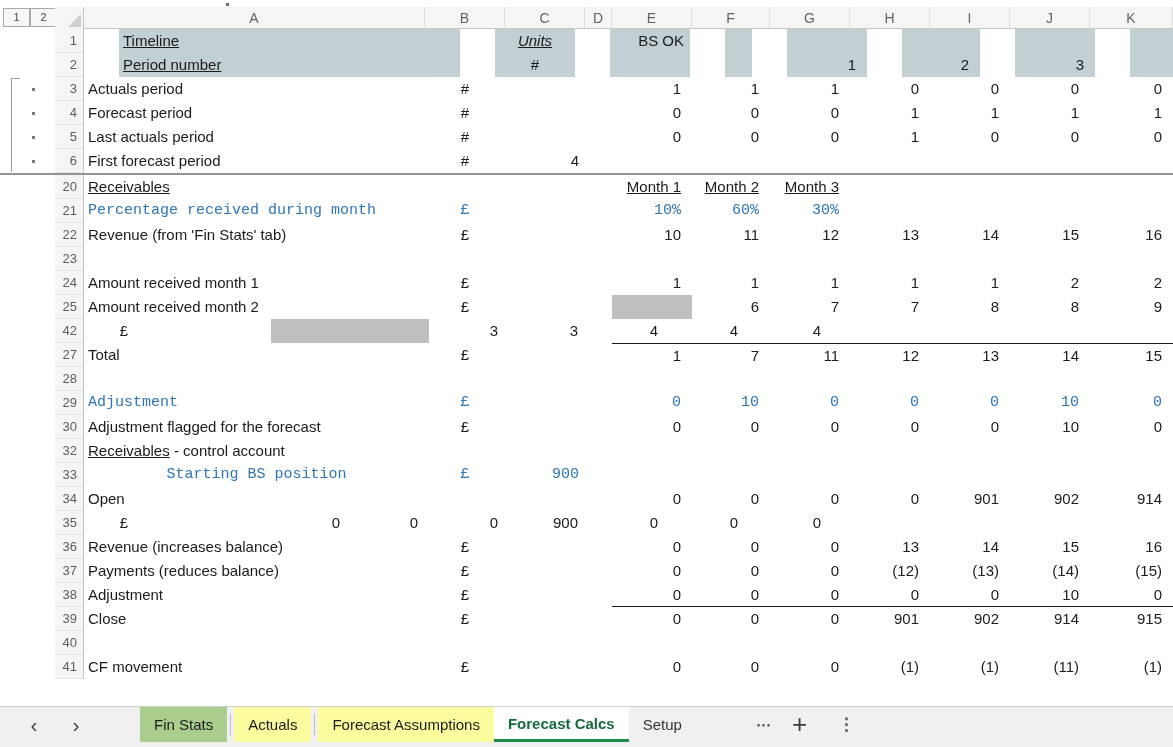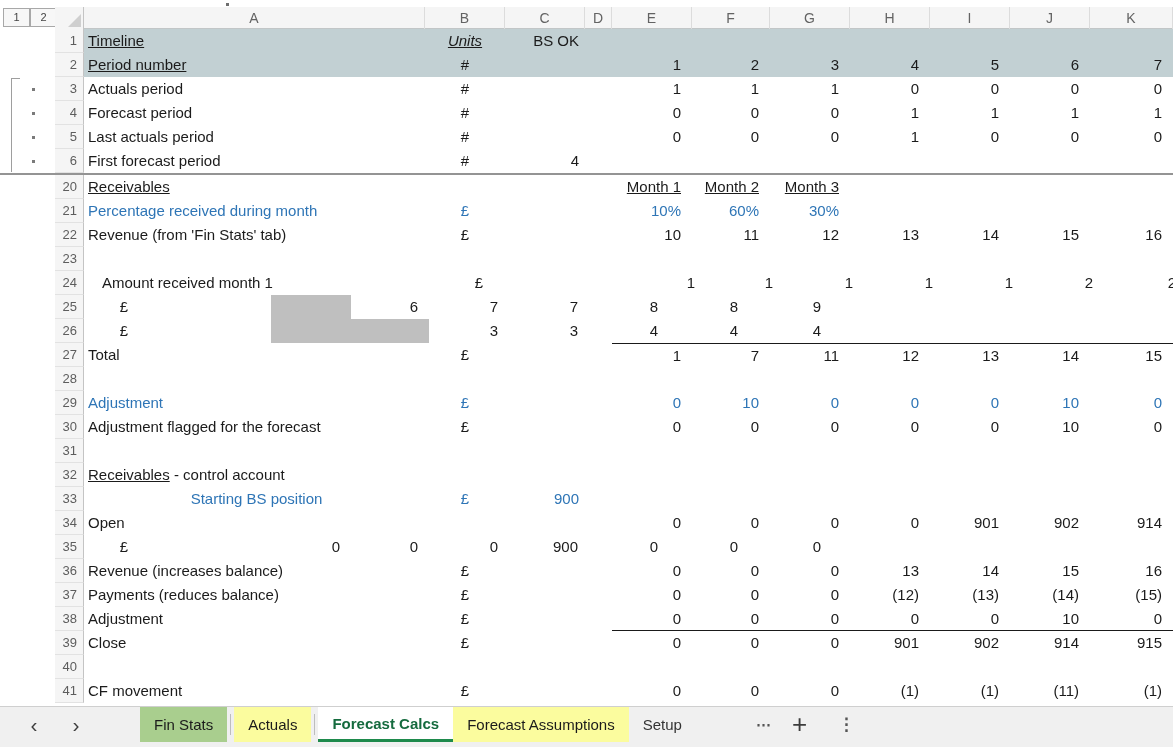--- a/index.html
+++ b/index.html
@@ -33,22 +33,22 @@
   #grid{margin-left:55px; position:relative;}
   .row{display:flex; height:24px;}
   .cell{height:24px; line-height:24px; font-size:15px; color:#1b1b1b; white-space:nowrap;
     overflow:hidden; flex-shrink:0;}
   .rnum{width:29px; background:#f5f5f5; color:#5d5d5d; font-size:13px; text-align:right;
     padding-right:6px; border-right:1px solid #c4c4c4; border-bottom:1px solid #e2e2e2;}
   .cA{padding-left:4px;}
   .cB{text-align:center;}
   .cC{text-align:right; padding-right:6px;}
   .cV{text-align:right; padding-right:11px;}
-  .band > .cell:not(.rnum){background:var(--band);}
-  .ink-blue .cA,.ink-blue .cB,.ink-blue .cC,.ink-blue .cV{color:var(--blue);}
+  .band > .cell:not(.rnum){background:var(--band);margin-left:35px;}
+  .ink-blue .cA,.ink-blue .cB,.ink-blue .cC,.ink-blue .cV{color:var(--blue);font-family:Liberation Mono, monospace;}
   .und{text-decoration:underline;}
   .mhdr{text-decoration:underline;}
   .gray{background:var(--grayfill);}
   .bt{border-top:1px solid #1a1a1a; line-height:23px;}
   .bb{border-bottom:1px solid #1a1a1a; line-height:23px;}
   .hidden-sep{height:2px; width:1173px; margin-left:-55px; background:#949494;}
 
   
   .gline{position:absolute; background:#9e9e9e;}
   #gvline{left:11px; top:78px; width:1px; height:94px;}
@@ -238,47 +238,48 @@
         <div class="cell cV" style="width: 80px;"></div>
         <div class="cell cV" style="width: 78px;"></div>
         <div class="cell cV" style="width: 80px;"></div>
         <div class="cell cV" style="width: 80px;"></div>
         <div class="cell cV" style="width: 80px;"></div>
         <div class="cell cV" style="width: 80px;"></div>
         <div class="cell cV" style="width: 83px;"></div>
       </div>
       <div class="row">
         <div class="cell rnum">24</div>
-        <div class="cell cA" style="width: 341px; margin-left: 14px;"><span>Amount received month 1</span></div>
+        <div class="cell cA" style="width: 341px;"><span>Amount received month 1</span></div>
         <div class="cell cB" style="width: 80px;">£</div>
         <div class="cell cC" style="width: 80px;"></div>
         <div class="cell cD" style="width: 27px;"></div>
         <div class="cell cV" style="width: 80px;">1</div>
         <div class="cell cV" style="width: 78px;">1</div>
         <div class="cell cV" style="width: 80px;">1</div>
         <div class="cell cV" style="width: 80px;">1</div>
         <div class="cell cV" style="width: 80px;">1</div>
         <div class="cell cV" style="width: 80px;">2</div>
         <div class="cell cV" style="width: 83px;">2</div>
       </div>
       <div class="row">
         <div class="cell rnum">25</div>
+        <div class="cell cA" style="width: 341px;"><span>Amount received month 2</span></div>
         <div class="cell cB" style="width: 80px;">£</div>
         <div class="cell cC" style="width: 80px;"></div>
         <div class="cell cD" style="width: 27px;"></div>
         <div class="cell cV gray" style="width: 80px;"></div>
         <div class="cell cV" style="width: 78px;">6</div>
         <div class="cell cV" style="width: 80px;">7</div>
         <div class="cell cV" style="width: 80px;">7</div>
         <div class="cell cV" style="width: 80px;">8</div>
         <div class="cell cV" style="width: 80px;">8</div>
         <div class="cell cV" style="width: 83px;">9</div>
       </div>
       <div class="row">
-        <div class="cell rnum">26</div>
+        <div class="cell rnum">42</div>
         <div class="cell cB" style="width: 80px;">£</div>
         <div class="cell cC" style="width: 80px;"></div>
         <div class="cell cD" style="width: 27px;"></div>
         <div class="cell cV gray" style="width: 80px;"></div>
         <div class="cell cV gray" style="width: 78px;"></div>
         <div class="cell cV" style="width: 80px;">3</div>
         <div class="cell cV" style="width: 80px;">3</div>
         <div class="cell cV" style="width: 80px;">4</div>
         <div class="cell cV" style="width: 80px;">4</div>
         <div class="cell cV" style="width: 83px;">4</div>
@@ -331,34 +332,20 @@
         <div class="cell cB" style="width: 80px;">£</div>
         <div class="cell cC" style="width: 80px;"></div>
         <div class="cell cD" style="width: 27px;"></div>
         <div class="cell cV" style="width: 80px;">0</div>
         <div class="cell cV" style="width: 78px;">0</div>
         <div class="cell cV" style="width: 80px;">0</div>
         <div class="cell cV" style="width: 80px;">0</div>
         <div class="cell cV" style="width: 80px;">0</div>
         <div class="cell cV" style="width: 80px;">10</div>
         <div class="cell cV" style="width: 83px;">0</div>
-      </div>
-      <div class="row">
-        <div class="cell rnum">31</div>
-        <div class="cell cA" style="width: 341px;"></div>
-        <div class="cell cB" style="width: 80px;"></div>
-        <div class="cell cC" style="width: 80px;"></div>
-        <div class="cell cD" style="width: 27px;"></div>
-        <div class="cell cV" style="width: 80px;"></div>
-        <div class="cell cV" style="width: 78px;"></div>
-        <div class="cell cV" style="width: 80px;"></div>
-        <div class="cell cV" style="width: 80px;"></div>
-        <div class="cell cV" style="width: 80px;"></div>
-        <div class="cell cV" style="width: 80px;"></div>
-        <div class="cell cV" style="width: 83px;"></div>
       </div>
       <div class="row">
         <div class="cell rnum">32</div>
         <div class="cell cA" style="width: 341px;"><span class="und">Receivables</span><span> - control account</span></div>
         <div class="cell cB" style="width: 80px;"></div>
         <div class="cell cC" style="width: 80px;"></div>
         <div class="cell cD" style="width: 27px;"></div>
         <div class="cell cV" style="width: 80px;"></div>
         <div class="cell cV" style="width: 78px;"></div>
         <div class="cell cV" style="width: 80px;"></div>
@@ -502,22 +489,22 @@
   <div class="gdot" style="top:160px"></div>
 
   <div id="tabbar">
     <div class="nav" id="navL">‹</div>
     <div class="nav" id="navR">›</div>
     <div id="tabs">
         <div class="tab green">Fin Stats</div>
         <div class="tabdiv"></div>
         <div class="tab yellow">Actuals</div>
         <div class="tabdiv"></div>
+        <div class="tab yellow">Forecast Assumptions</div>
         <div class="tab active">Forecast Calcs</div>
-        <div class="tab yellow">Forecast Assumptions</div>
         <div class="tab plain">Setup</div>
       </div>
     <div class="baricon" id="more">⋯</div>
     <div class="baricon" id="add">+</div>
     <div class="baricon" id="kebab">⋮</div>
 
   </div>
 </div>
 
 </body></html>

